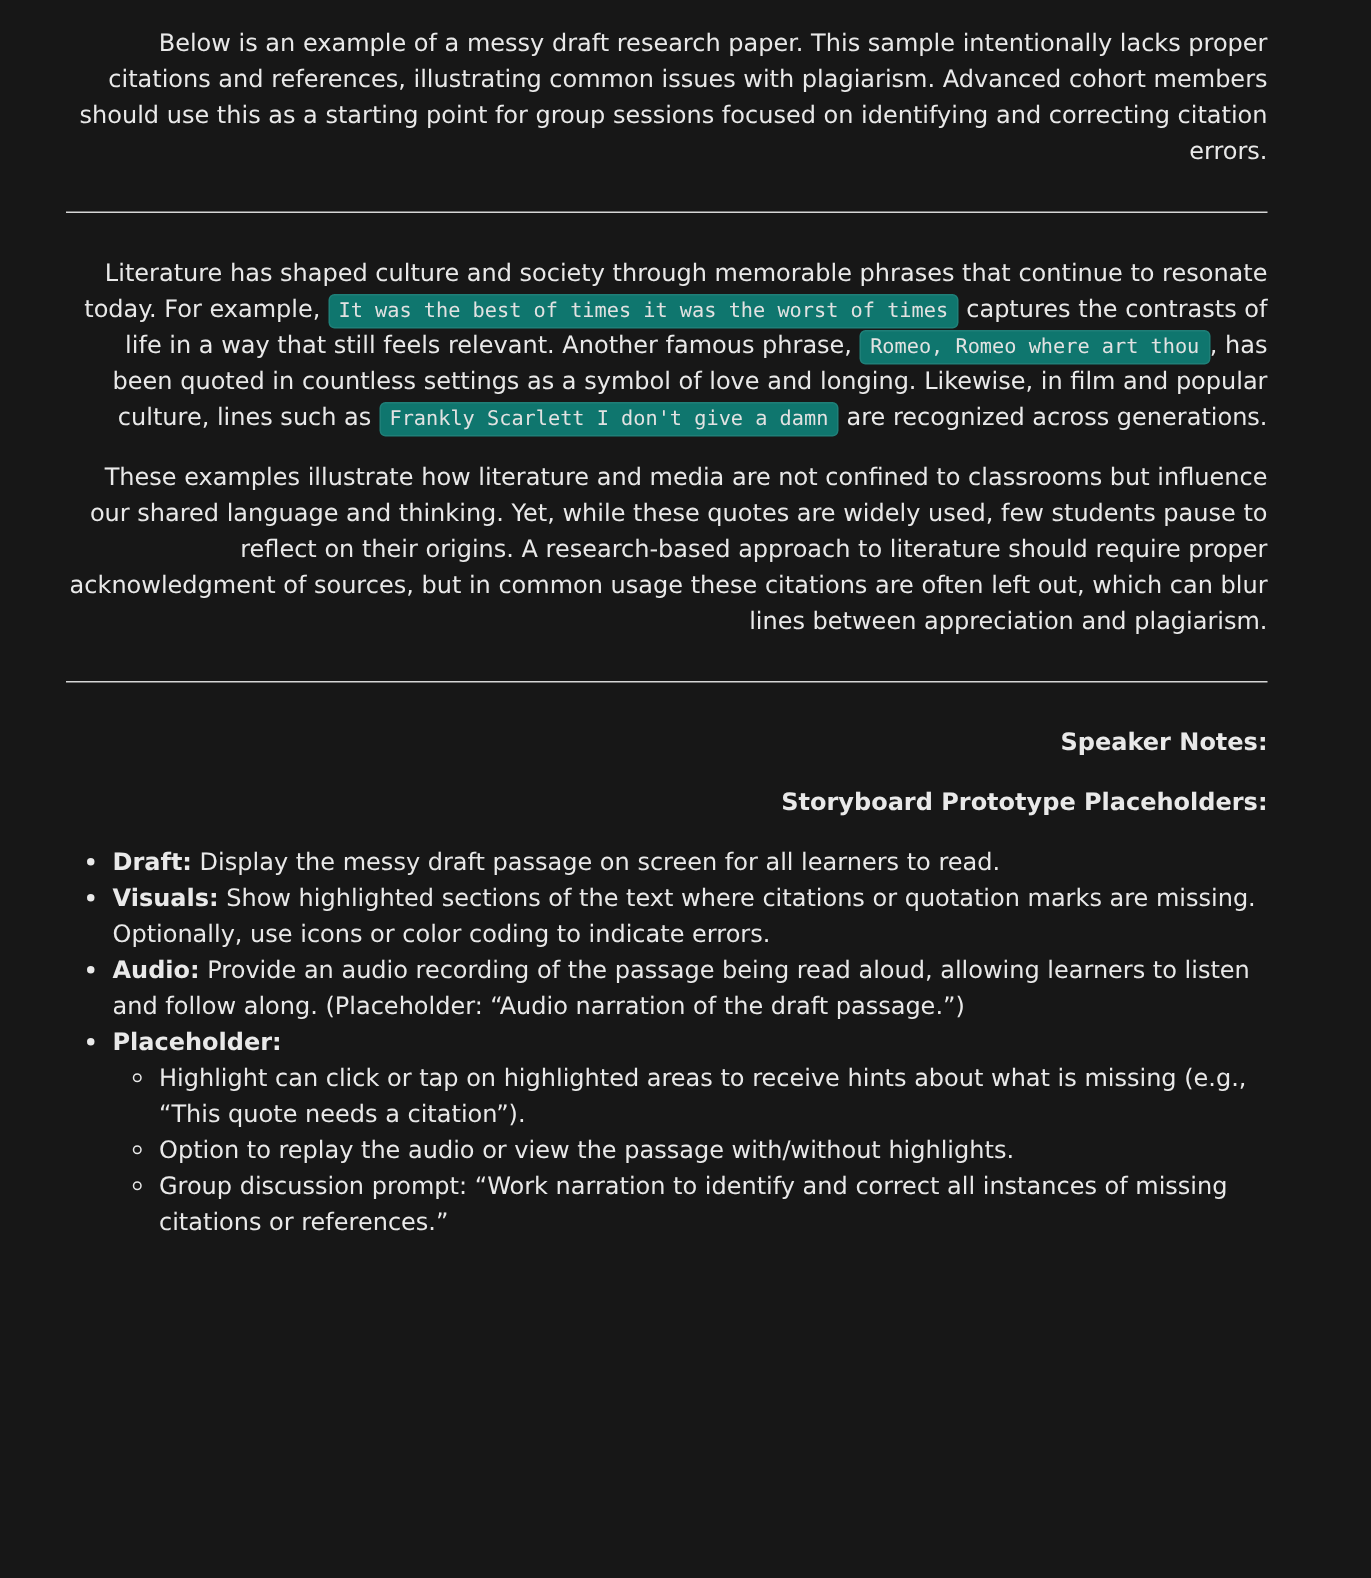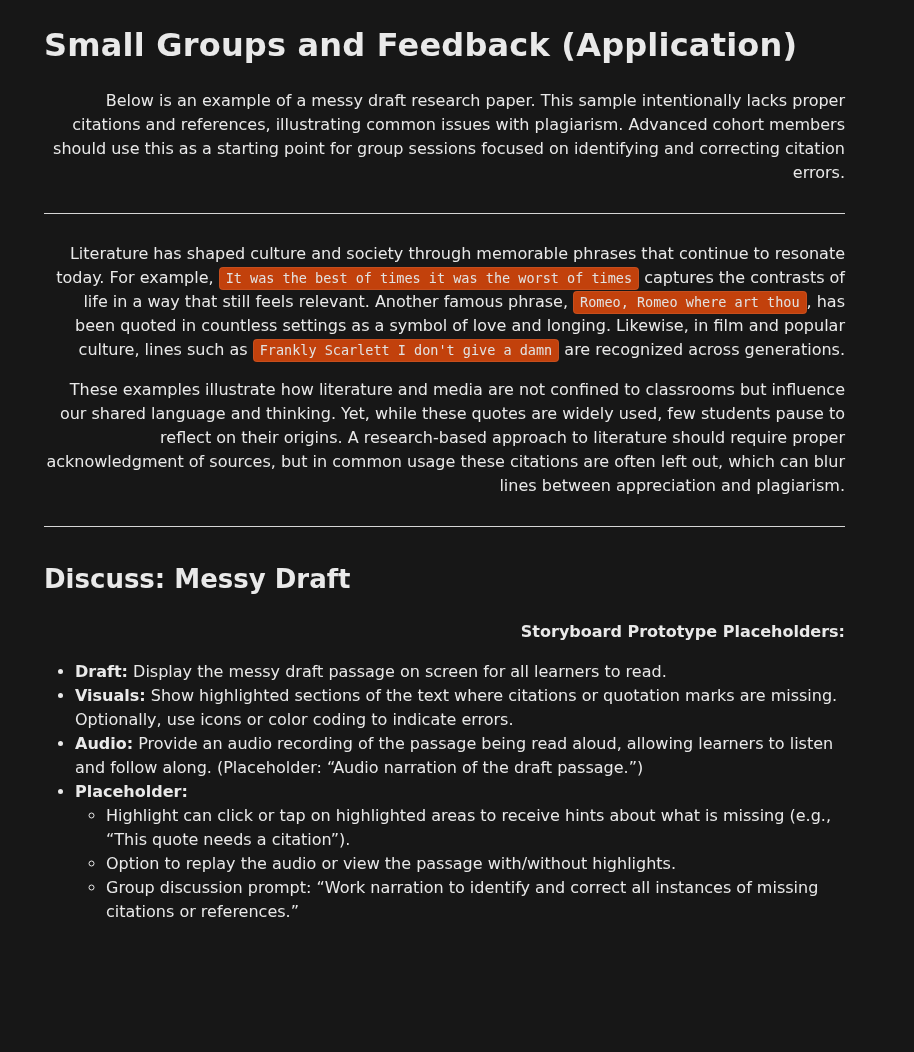--- a/index.html
+++ b/index.html
@@ -32,51 +32,50 @@
   p { margin: 16px 0; text-align: right; }
   p.label { font-weight: bold; margin: 16px 0; }
   hr {
     border: none;
     border-top: 1px solid #d6d6d6;
     margin: 28px 0;
   }
   code.inline-code {
     font-family: "DejaVu Sans Mono", "Liberation Mono", monospace;
     font-size: 13.5px;
-    background: #c2410c;
+    background: #0f766e;
     border: 1px solid rgba(255,255,255,0.07);
     border-radius: 4px;
     padding: 2px 6px 3px 6px;
     color: #e2e2e2;
     white-space: nowrap;
   }
   ul { margin: 16px 0; padding-left: 31px; }
   ul.sub { margin: 0; padding-left: 31px; list-style-type: circle; }
   li { margin: 0; }
   li > strong { font-weight: bold; }
 </style>
 </head>
 <body>
 
 <main class="doc">
 
-  <h1>Small Groups and Feedback (Application)</h1>
 
   <p>Below is an example of a messy draft research paper. This sample intentionally lacks proper citations and references, illustrating common issues with plagiarism. Advanced cohort members should use this as a starting point for group sessions focused on identifying and correcting citation errors.</p>
 
   <hr>
 
   <p>Literature has shaped culture and society through memorable phrases that continue to resonate today. For example, <code class="inline-code">It was the best of times it was the worst of times</code> captures the contrasts of life in a way that still feels relevant. Another famous phrase, <code class="inline-code">Romeo, Romeo where art thou</code>, has been quoted in countless settings as a symbol of love and longing. Likewise, in film and popular culture, lines such as <code class="inline-code">Frankly Scarlett I don't give a damn</code> are recognized across generations.</p>
 
   <p>These examples illustrate how literature and media are not confined to classrooms but influence our shared language and thinking. Yet, while these quotes are widely used, few students pause to reflect on their origins. A research-based approach to literature should require proper acknowledgment of sources, but in common usage these citations are often left out, which can blur lines between appreciation and plagiarism.</p>
 
   <hr>
 
-  <h2>Discuss: Messy Draft</h2>
 
+  <p class="label">Speaker Notes:</p>
 
 
   <p class="label">Storyboard Prototype Placeholders:</p>
 
   <ul>
     <li>
       <strong>Draft:</strong>
       <span>Display the messy draft passage on screen for all learners to read.</span>
     </li>
     <li>

